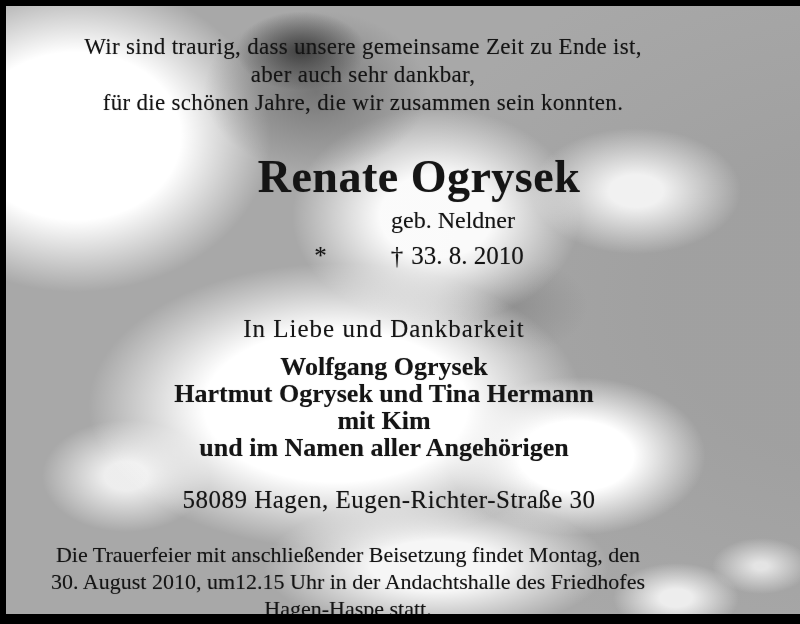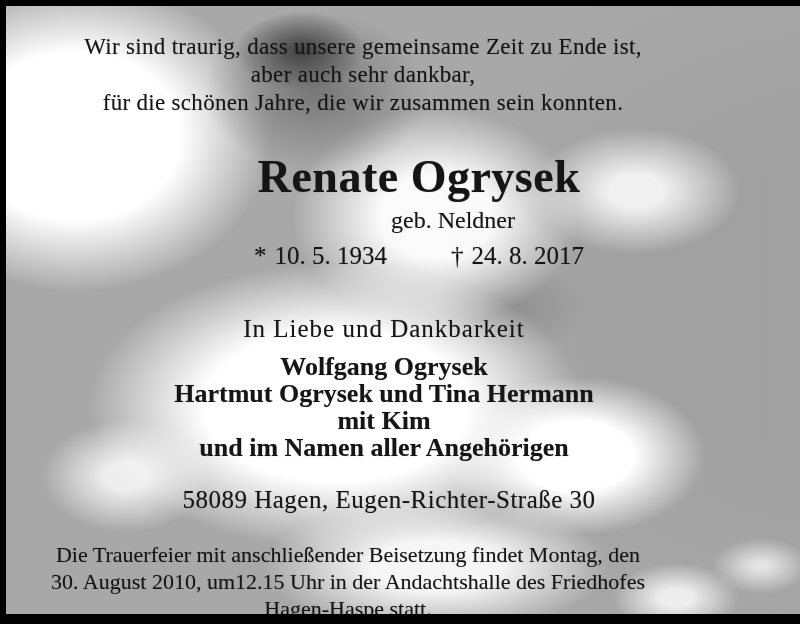--- a/index.html
+++ b/index.html
@@ -73,25 +73,24 @@
       <div>für die schönen Jahre, die wir zusammen sein konnten.</div>
     </div>
 
     <div class="txt name">Renate Ogrysek</div>
 
     <div class="txt maiden">geb. Neldner</div>
 
     <div class="txt dates">
       <span class="entry">
         <span>*</span>
-        <span>10. 5. 1934</span>
       </span>
       <span class="entry">
         <span>†</span>
-        <span>24. 8. 2017</span>
+        <span>33. 8. 2010</span>
       </span>
     </div>
 
     <div class="txt condole">In Liebe und Dankbarkeit</div>
 
     <div class="txt mourners">
       <div>Wolfgang Ogrysek</div>
       <div>Hartmut Ogrysek und Tina Hermann</div>
       <div>mit Kim</div>
       <div>und im Namen aller Angehörigen</div>

